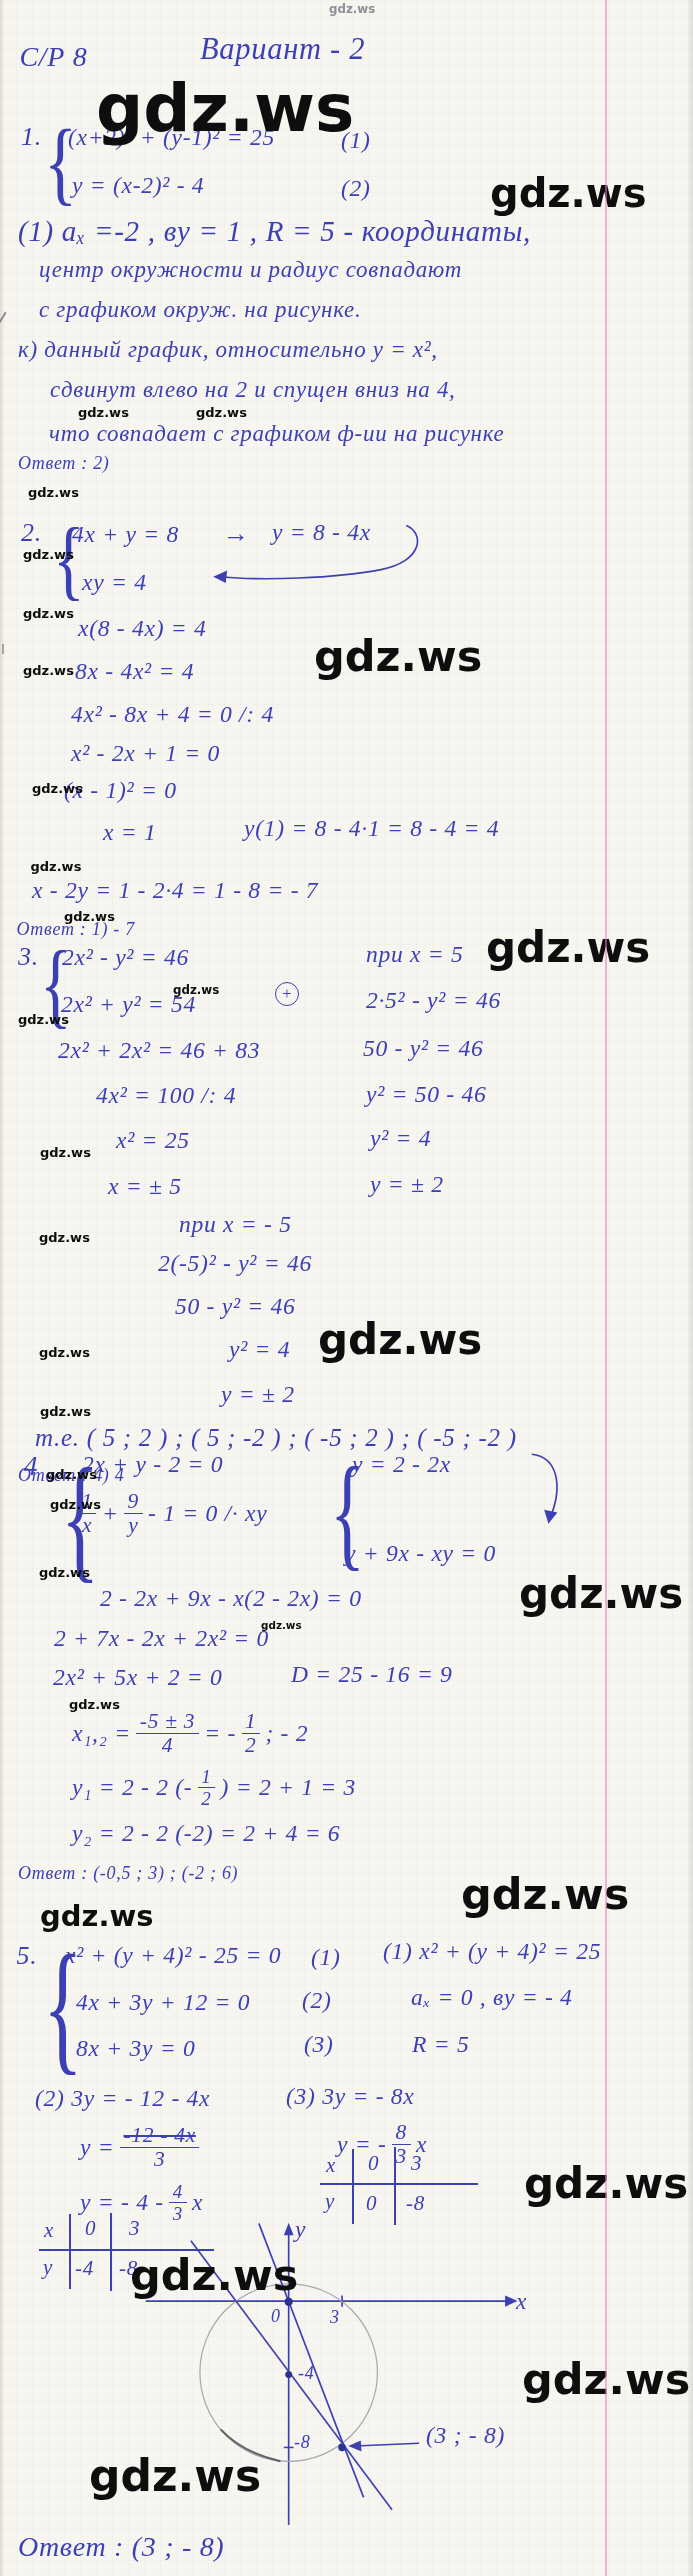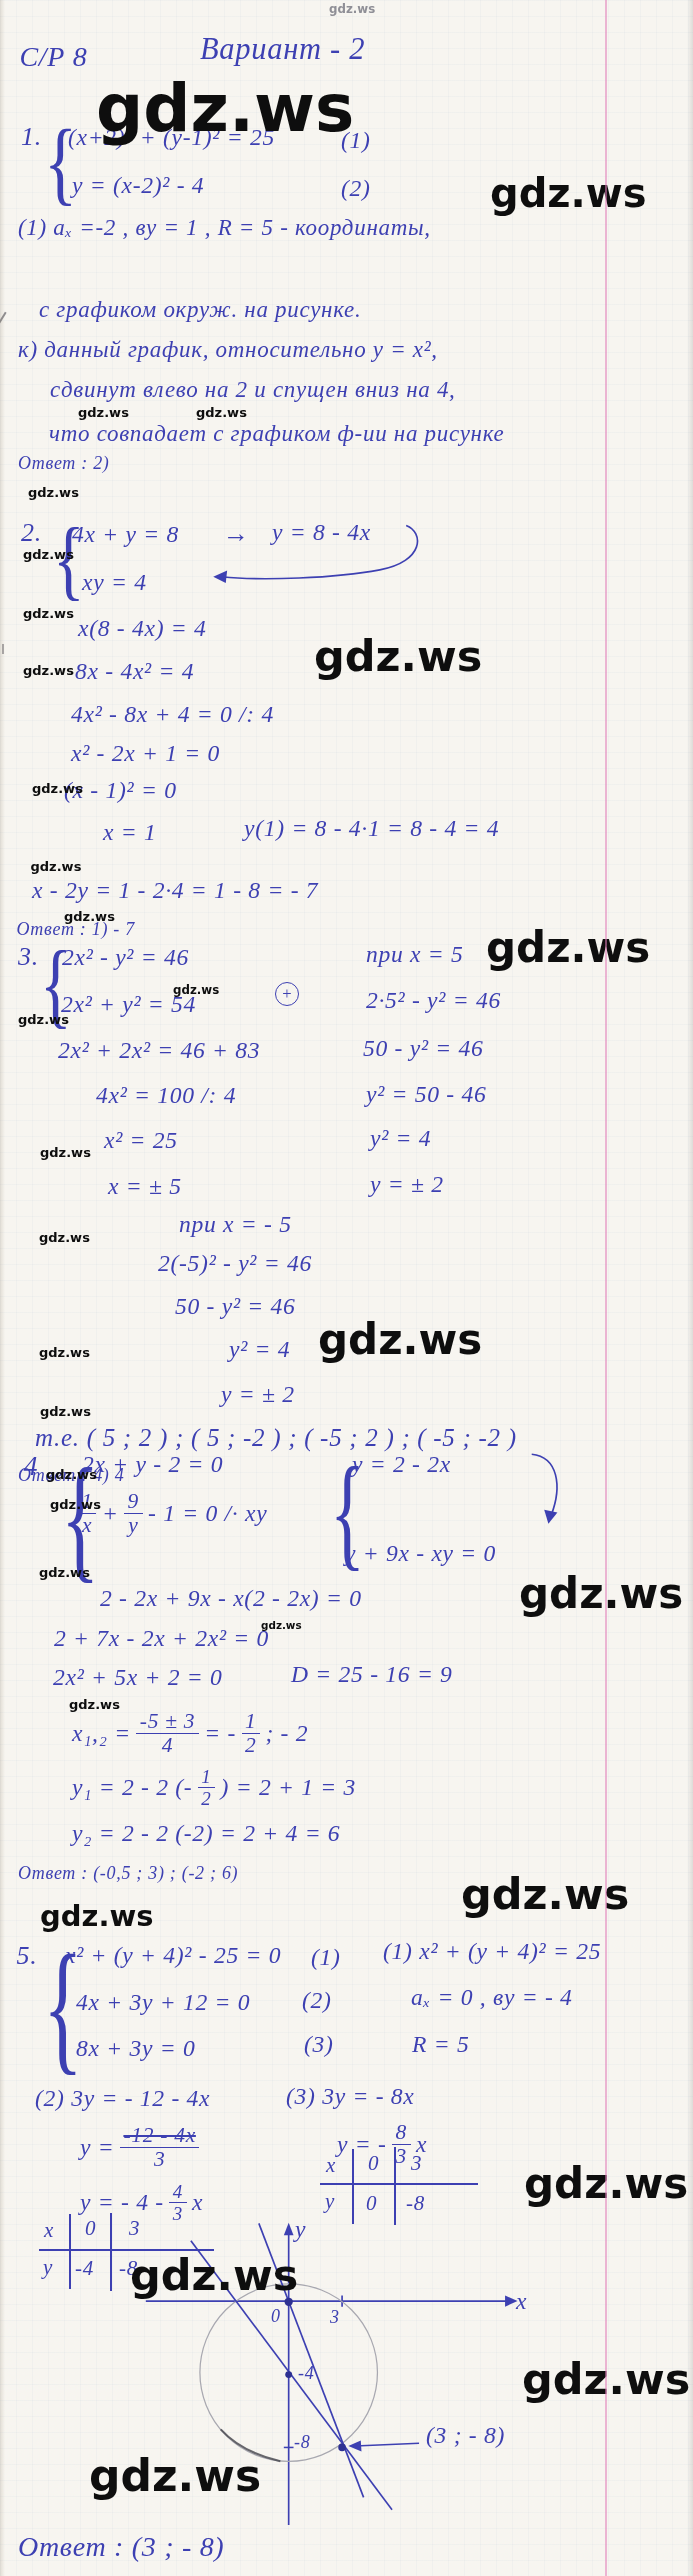--- a/index.html
+++ b/index.html
@@ -55,21 +55,22 @@
   <div class="hw" style="left:19.4px;top:42px;font-size:28px;">С/Р 8</div>
   <div class="hw" style="left:200px;top:33px;font-size:30.5px;">Вариант - 2</div>
 
   <div class="hw" style="left:21px;top:123px;font-size:26px;">1.</div>
   <div class="brace" style="left:44px;top:117px;font-size:69px;transform:scaleY(1.35);">{</div>
   <div class="hw" style="left:68px;top:125px;">(x+2)² + (y-1)² = 25</div>
   <div class="hw" style="left:341px;top:128px;">(1)</div>
   <div class="hw" style="left:72px;top:173px;">y = (x-2)² - 4</div>
   <div class="hw" style="left:341px;top:176px;">(2)</div>
 
-  <div class="hw" style="left:18px;top:216px;font-size:23px;">(1) aₓ =-2 , вy = 1 , R = 5  - координаты,</div>
+  <div class="hw" style="left:18px;top:216px;font-size:29px;">(1) aₓ =-2 , вy = 1 , R = 5  - координаты,</div>
+  <div class="hw" style="left:39px;top:258px;font-size:23px;">центр окружности и радиус совпадают</div>
   <div class="hw" style="left:39px;top:298px;font-size:23px;">с графиком окруж. на рисунке.</div>
   <div class="hw" style="left:18px;top:338px;font-size:23px;">к) данный график, относительно у = x²,</div>
   <div class="hw" style="left:50px;top:378px;font-size:23px;">сдвинут влево на 2 и спущен вниз на 4,</div>
   <div class="wm wm-s" style="left:78px;top:406px;">gdz.ws</div>
   <div class="wm wm-s" style="left:196px;top:406px;">gdz.ws</div>
   <div class="hw" style="left:49px;top:422px;font-size:23px;">что совпадает с графиком ф-ии на рисунке</div>
   <div class="hw ans" style="left:18px;top:454px;">Ответ :  2)</div>
 
   <div class="wm wm-s" style="left:28px;top:486px;">gdz.ws</div>
   <div class="hw" style="left:21px;top:519px;font-size:26px;">2.</div>
@@ -106,21 +107,21 @@
   <div class="hw" style="left:366px;top:942px;">при x = 5</div>
   <div class="hw" style="left:61px;top:992px;">2x² + y² = 54</div>
   <div class="circplus" style="left:275px;top:982px;">+</div>
   <div class="wm" style="left:173px;top:985px;font-size:11.8px;font-weight:bold;">gdz.ws</div>
   <div class="hw" style="left:366px;top:988px;">2·5² - y² = 46</div>
   <div class="wm wm-s" style="left:18px;top:1013px;">gdz.ws</div>
   <div class="hw" style="left:58px;top:1038px;">2x² + 2x² = 46 + 83</div>
   <div class="hw" style="left:363px;top:1036px;">50 - y² = 46</div>
   <div class="hw" style="left:96px;top:1083px;">4x² = 100 /: 4</div>
   <div class="hw" style="left:366px;top:1082px;">y² = 50 - 46</div>
-  <div class="hw" style="left:104px;top:1128px;">x² = 25</div>
+  <div class="hw" style="left:116px;top:1128px;">x² = 25</div>
   <div class="hw" style="left:370px;top:1126px;">y² = 4</div>
   <div class="wm wm-s" style="left:40px;top:1146px;">gdz.ws</div>
   <div class="hw" style="left:108px;top:1174px;">x = ± 5</div>
   <div class="hw" style="left:370px;top:1172px;">y = ± 2</div>
   <div class="hw" style="left:179px;top:1212px;">при x = - 5</div>
   <div class="wm wm-s" style="left:39px;top:1231px;">gdz.ws</div>
   <div class="hw" style="left:158px;top:1251px;">2(-5)² - y² = 46</div>
   <div class="hw" style="left:175px;top:1294px;">50 - y² = 46</div>
   <div class="hw" style="left:229px;top:1337px;">y² = 4</div>
   <div class="wm wm-s" style="left:39px;top:1346px;">gdz.ws</div>

